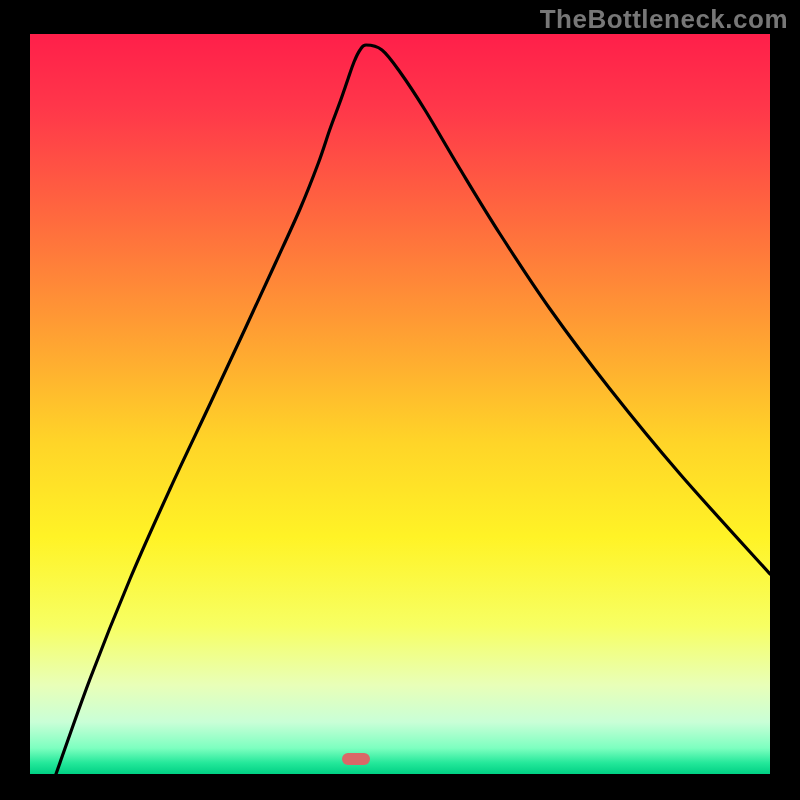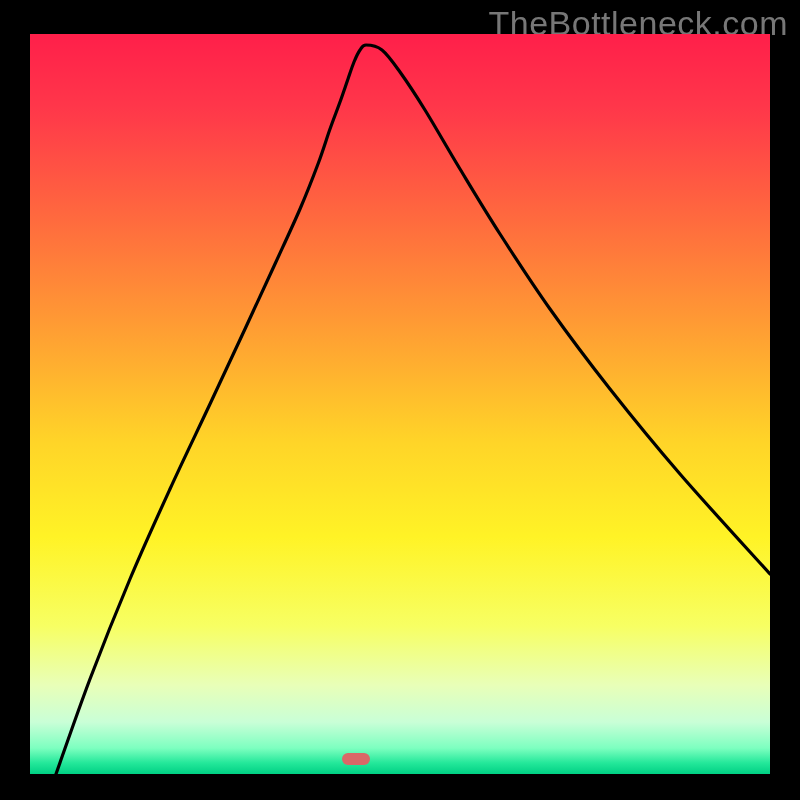--- a/index.html
+++ b/index.html
@@ -15,23 +15,23 @@
     position: relative;
     width: 800px;
     height: 800px;
     background: #000;
   }
   .watermark {
     position: absolute;
     top: 4px;
     right: 12px;
     color: #777;
-    font-size: 34px;
+    font-size: 26px;
     letter-spacing: 0.5px;
-    font-weight: 400;
+    font-weight: 700;
     user-select: none;
   }
   .plot {
     position: absolute;
     left: 30px;
     top: 34px;
     width: 740px;
     height: 740px;
     overflow: hidden;
   }

